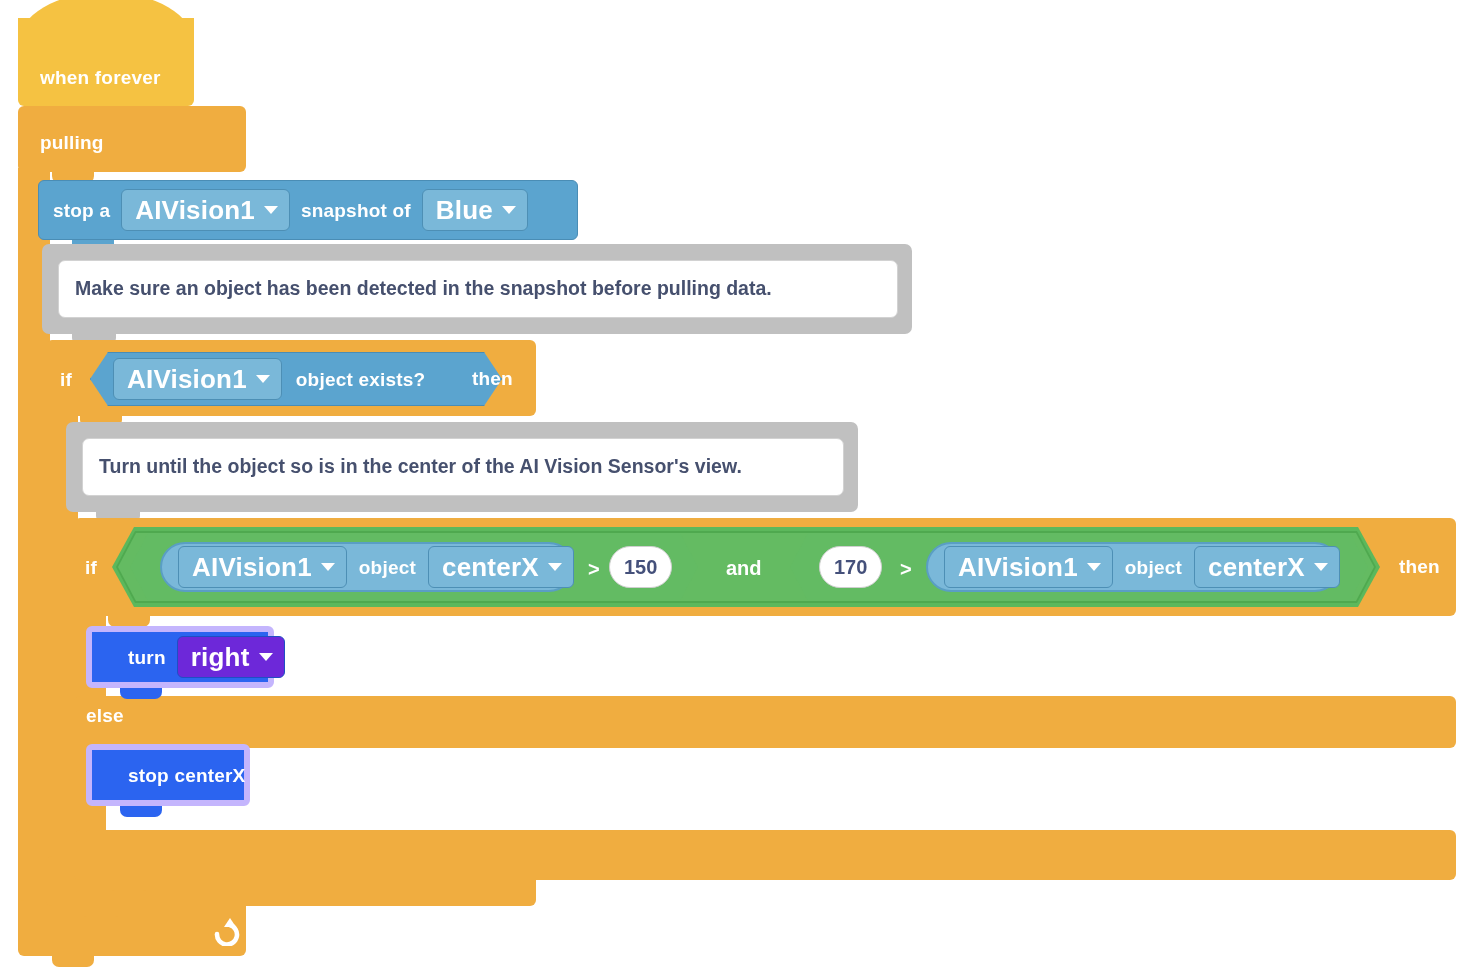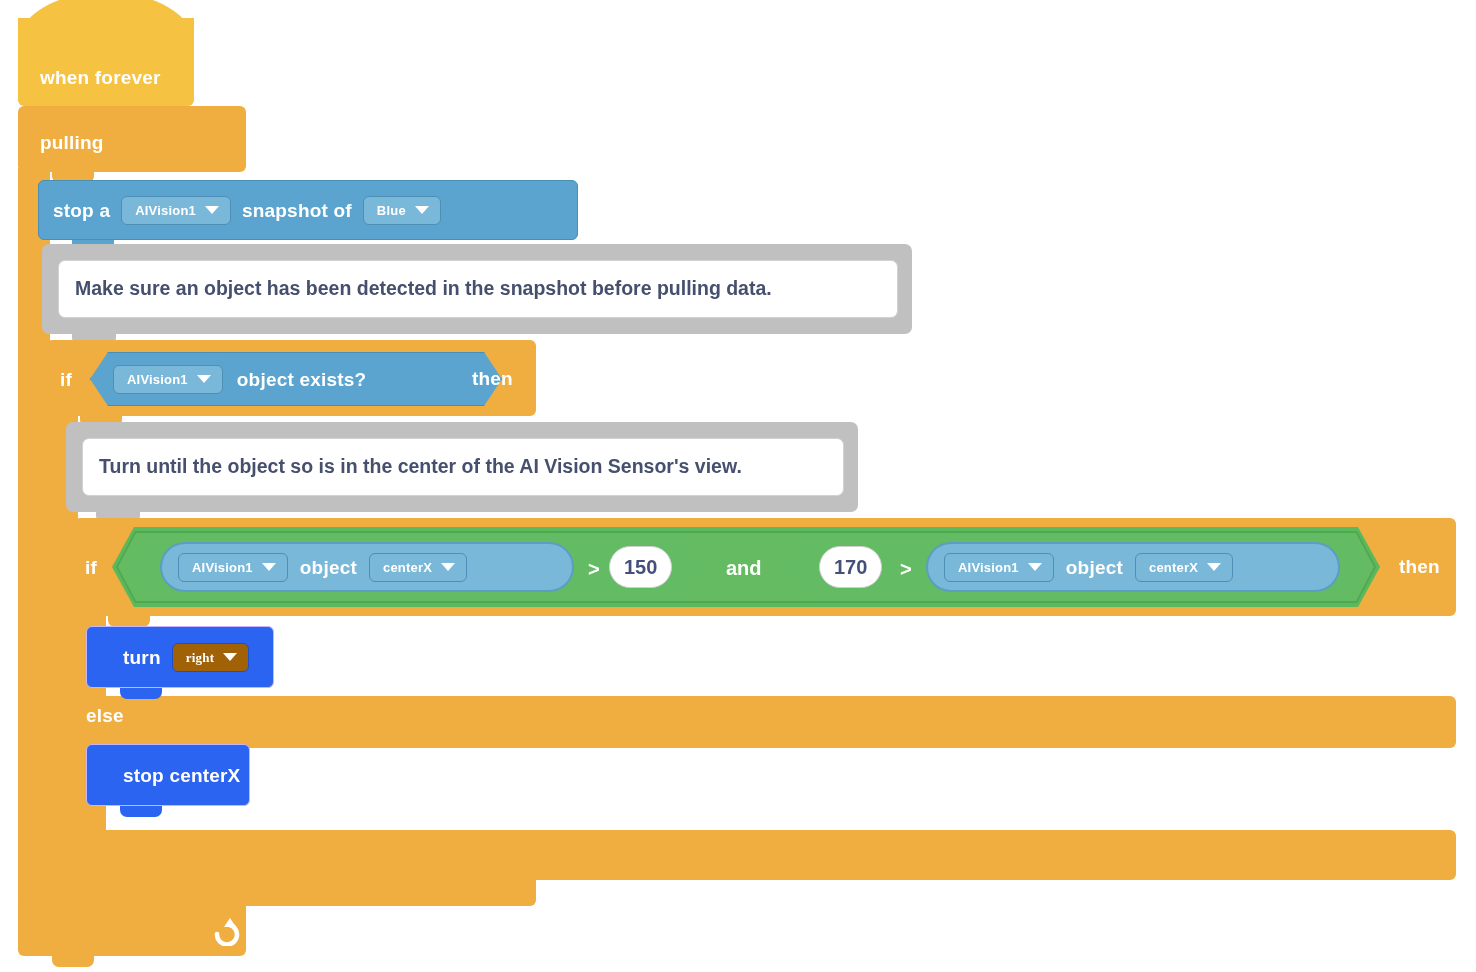--- a/index.html
+++ b/index.html
@@ -15,29 +15,29 @@
     color:#ffffff;font-weight:bold;font-size:19px;letter-spacing:.2px;
     white-space:nowrap;line-height:1;
   }
 
   
   .field{
     display:inline-flex;align-items:center;gap:9px;
     border-radius:6px;padding:7px 11px 7px 13px;
     box-sizing:border-box;
   }
-  .field .lbl{font-size:13px;}
+  .field .lbl{font-size:26px;}
   .caret{
     width:0;height:0;border-left:7px solid transparent;border-right:7px solid transparent;
     border-top:8px solid #ffffff;display:block;flex:none;
   }
   
   .f-blue{background:#7ab8d9;border:1px solid #4d8fb5;}
   
-  .f-royal{background:#a16207;border:1px solid #1f4ec4;font-family:Liberation Serif, serif;}
+  .f-royal{background:#6d28d9;border:1px solid #1f4ec4;}
 
   
   .numpill{
     background:#ffffff;border:1px solid #cfcfcf;border-radius:999px;
     min-width:58px;height:42px;display:inline-flex;align-items:center;justify-content:center;
     padding:0 14px;box-sizing:border-box;
   }
   .numpill span{color:#44507a;font-weight:bold;font-size:20px;line-height:1;}
 
   
@@ -67,21 +67,21 @@
   .amber{background:#f0ad40;}
 
   
   .nub{
     position:absolute;width:42px;height:11px;border-radius:0 0 7px 7px;
   }
 
   
   .stack{position:absolute;border-radius:6px;display:flex;align-items:center;gap:11px;padding:0 14px;box-sizing:border-box;}
   .s-blue{background:#5ba4cf;border:1px solid #4a8db5;}
-  .s-royal{background:#2b64f0;border:1px solid #c4b5fd;padding-left:36px;}
+  .s-royal{background:#2b64f0;border:6px solid #c4b5fd;padding-left:36px;}
 
   
   .comment{position:absolute;background:#c0c0c0;border-radius:7px;}
   .comment .inner{
     position:absolute;left:16px;top:16px;right:14px;bottom:16px;
     background:#ffffff;border:1px solid #d2d2d2;border-radius:7px;
     display:flex;align-items:center;padding:0 16px;box-sizing:border-box;
   }
   .comment .inner span{
     color:#46506e;font-weight:bold;font-size:19.5px;white-space:nowrap;line-height:1;

